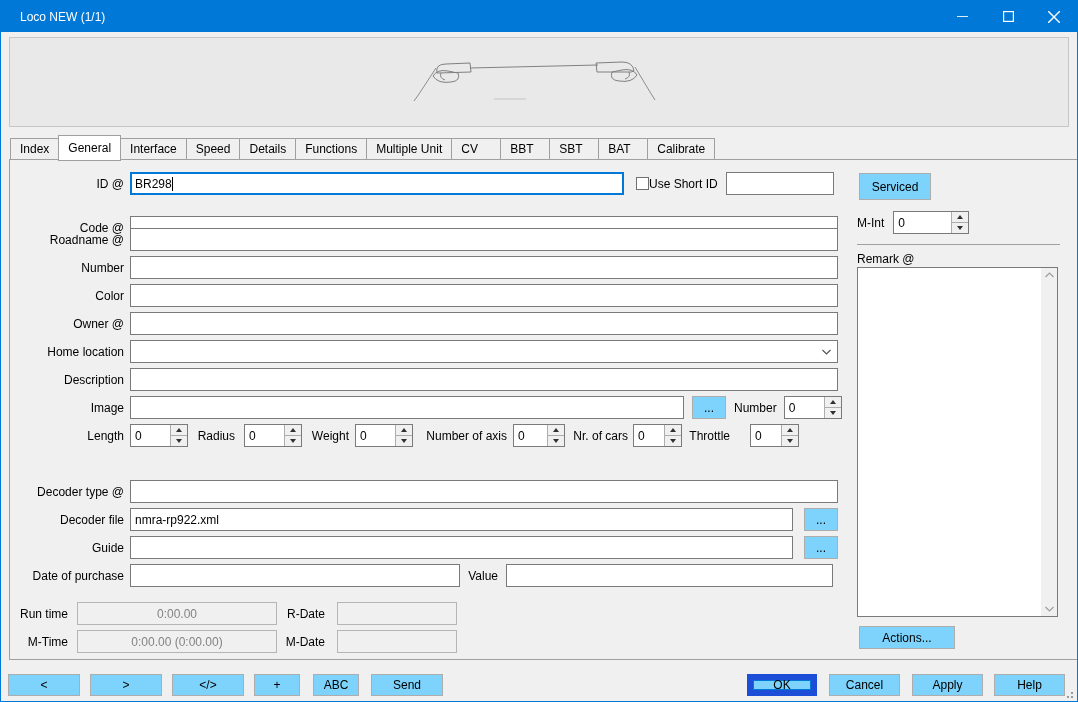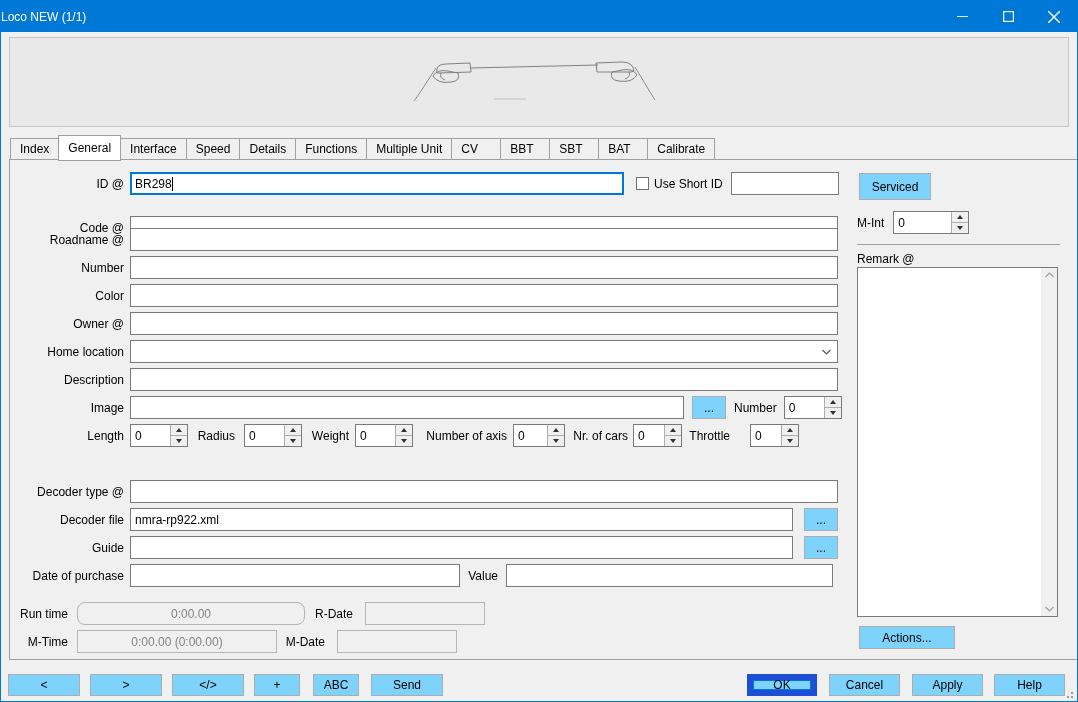--- a/index.html
+++ b/index.html
@@ -1,19 +1,19 @@
 <!DOCTYPE html>
 <html><head>
 <meta charset="utf-8">
 <style>
   html,body{margin:0;padding:0;background:#d0d0d0;font-family:"Liberation Sans","DejaVu Sans",sans-serif;font-size:12px;color:#000;}
   .window{position:relative;width:1076px;height:700px;border:1px solid #0078d7;background:#f0f0f0;overflow:hidden;}
   
   .titlebar{position:absolute;top:0;left:0;width:100%;height:31px;background:#0078d7;color:#fff;display:flex;align-items:center;}
-  .title{font-size:12px;text-align:center;}
+  .title{margin-left:19px;font-size:12px;text-align:center;}
   .win-controls{margin-left:auto;display:flex;height:100%;}
   .win-btn{width:46px;height:100%;display:flex;align-items:center;justify-content:center;cursor:default;}
   
   .image-panel{position:absolute;left:8px;top:36px;width:1058px;height:88px;background:#e9e9e9;border:1px solid #c6c6c6;display:flex;align-items:center;justify-content:center;}
   
   .tabbar{position:absolute;left:9px;top:134px;display:flex;align-items:flex-end;z-index:5;}
   .tab{height:20px;display:flex;align-items:center;padding:0 9px;background:#f0f0f0;border:1px solid #a0a0a0;margin-right:-1px;white-space:nowrap;}
   .tab.wide{min-width:30px;}
   .tab.selected{background:#fff;height:24px;margin-bottom:-1px;position:relative;z-index:6;}
   
@@ -131,21 +131,21 @@
   <div class="panel">
 
     <div class="row" style="top:12px">
       <span class="lbl">ID @</span>
       <div class="txt w494 focus">
           <span>BR298</span>
           <span class="caret"></span>
         </div>
       <span style="width:12px"></span>
       <span class="chk"></span>
-      <span style="margin-left:5px;white-space:nowrap">Use Short ID</span>
+      <span style="white-space:nowrap">Use Short ID</span>
       <span style="width:8px"></span>
       <input class="txt w108" style="">
     </div>
 
     <div class="btn" style="position:absolute;left:849px;top:13px;width:72px;height:27px">
         <span>Serviced</span>
       </div>
 
     <div class="row" style="left:847px;top:51px">
       <span>M-Int</span>
@@ -344,21 +344,21 @@
 
     <div class="row" style="top:404px">
       <span class="lbl">Date of purchase</span>
       <input class="txt w330" style="">
       <span style="display:inline-block;width:38px;text-align:right;margin-right:8px">Value</span>
       <input class="txt w327" style="">
     </div>
 
     <div class="row" style="left:2px;top:442px">
       <span style="display:inline-block;width:56px;text-align:right;margin-right:9px">Run time</span>
-      <input class="txt dis" style="width: 228px; border-radius: 8px;" disabled="" value="0:00.00">
+      <input class="txt dis" style="width: 200px;" disabled="" value="0:00.00">
       <span style="display:inline-block;width:48px;text-align:right;margin-right:12px">R-Date</span>
       <input class="txt dis" style="width: 120px;" disabled="">
     </div>
 
     <div class="row" style="left:2px;top:470px">
       <span style="display:inline-block;width:56px;text-align:right;margin-right:9px">M-Time</span>
       <input class="txt dis" style="width: 200px;" disabled="" value="0:00.00 (0:00.00)">
       <span style="display:inline-block;width:48px;text-align:right;margin-right:12px">M-Date</span>
       <input class="txt dis" style="width: 120px;" disabled="">
     </div>

